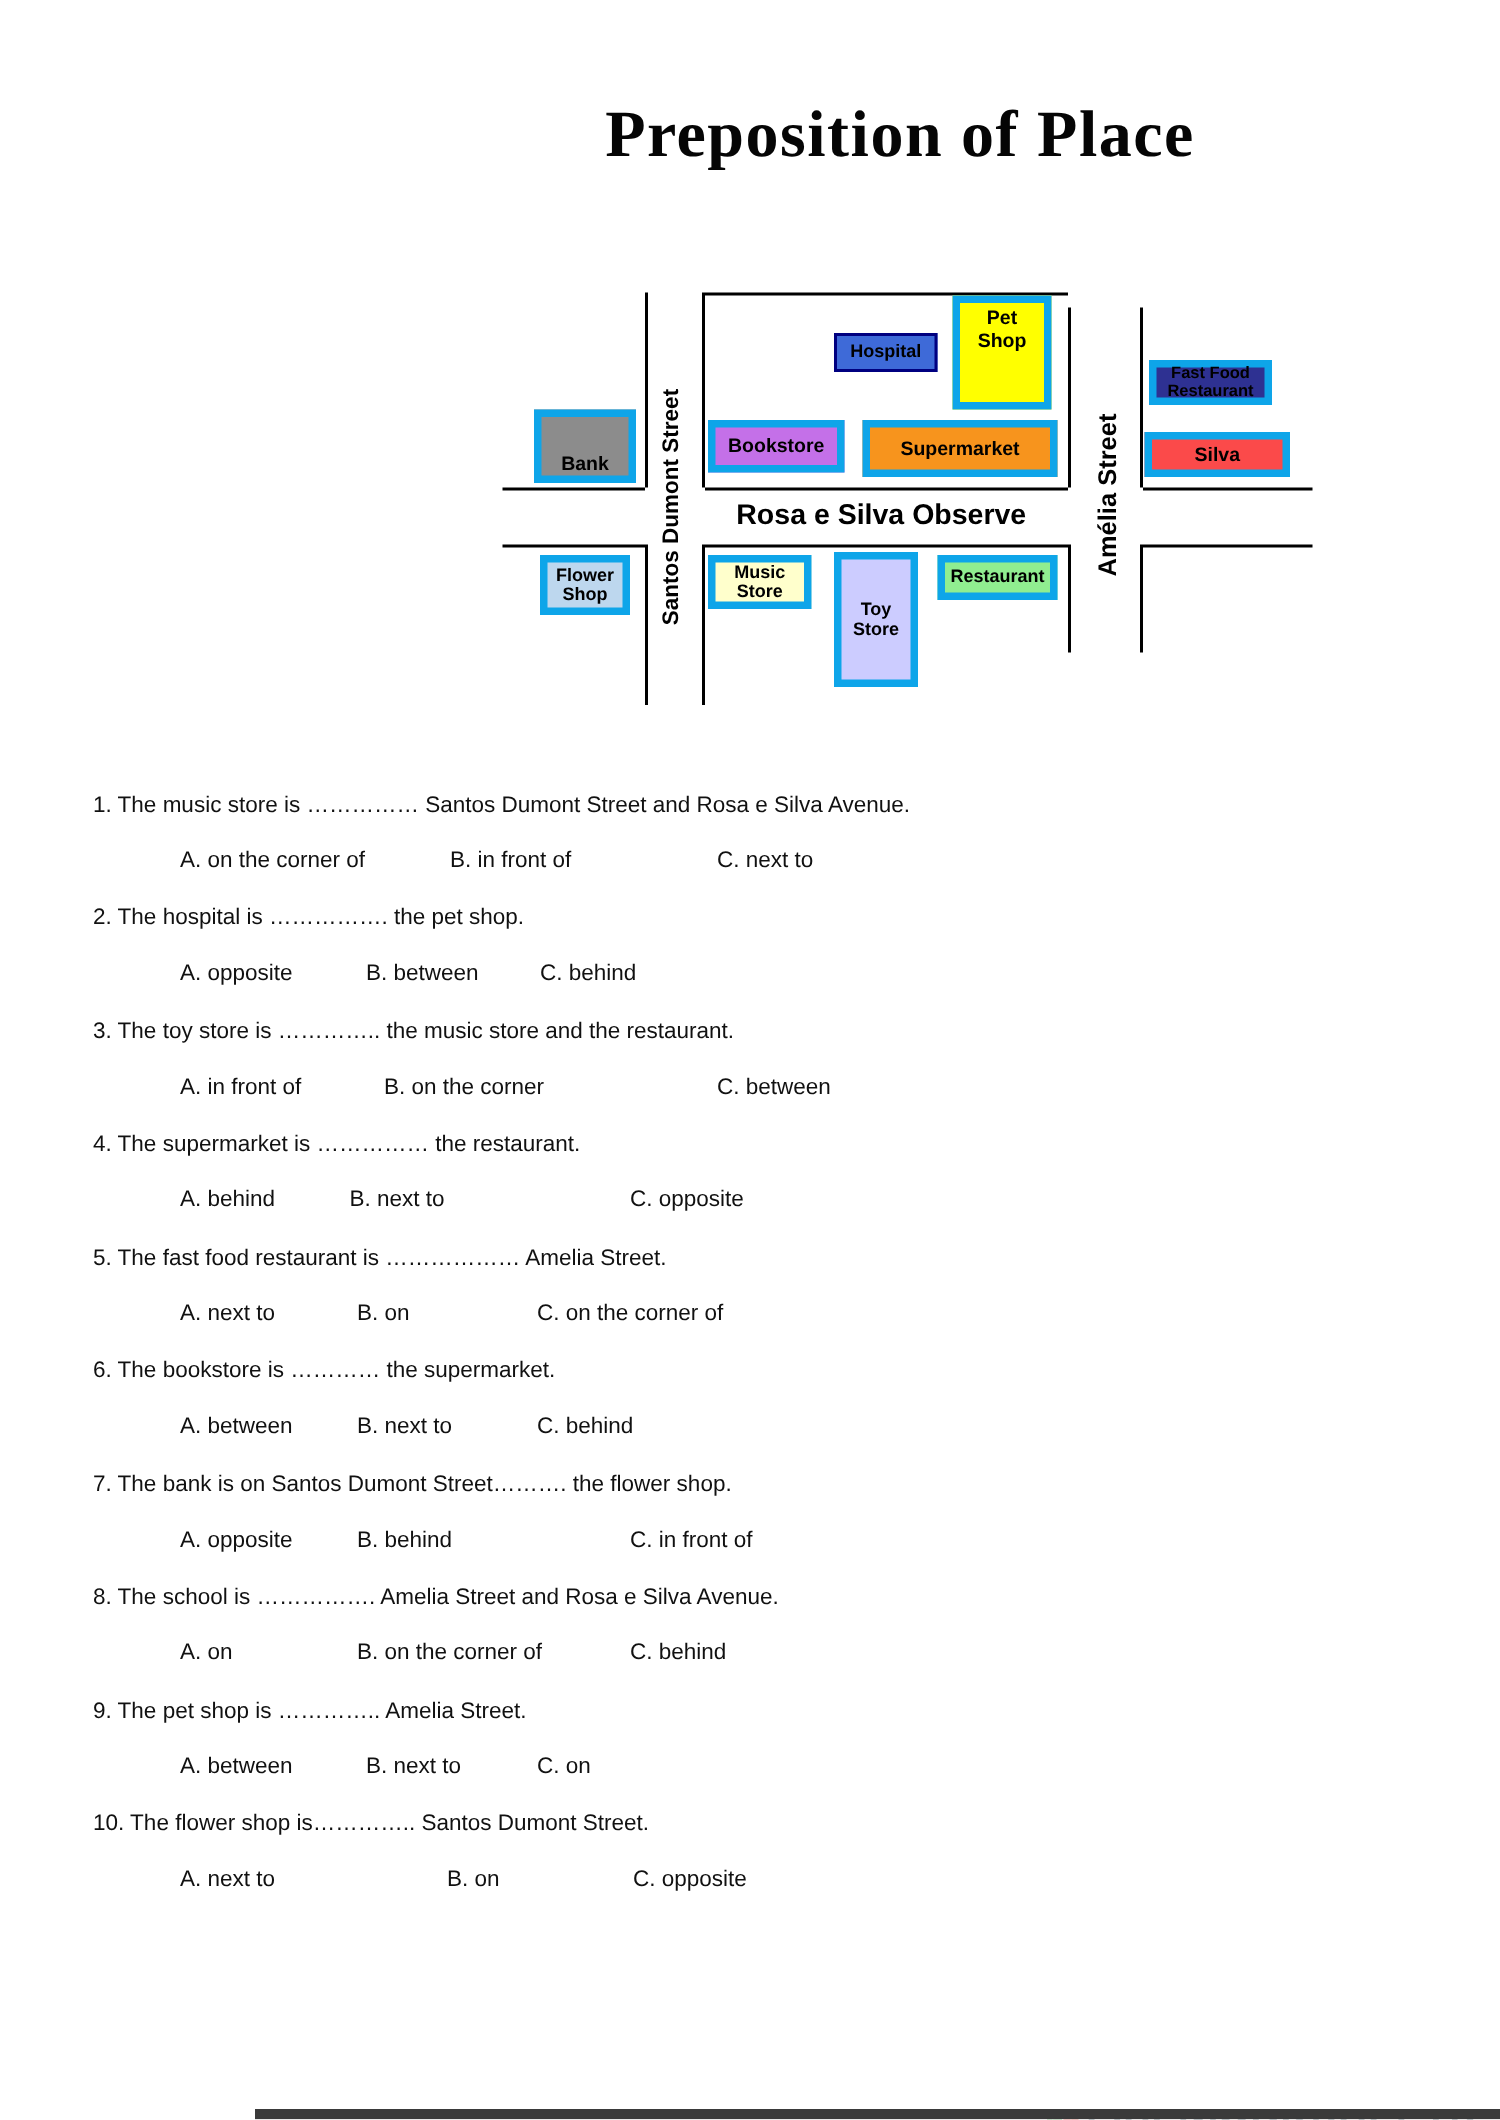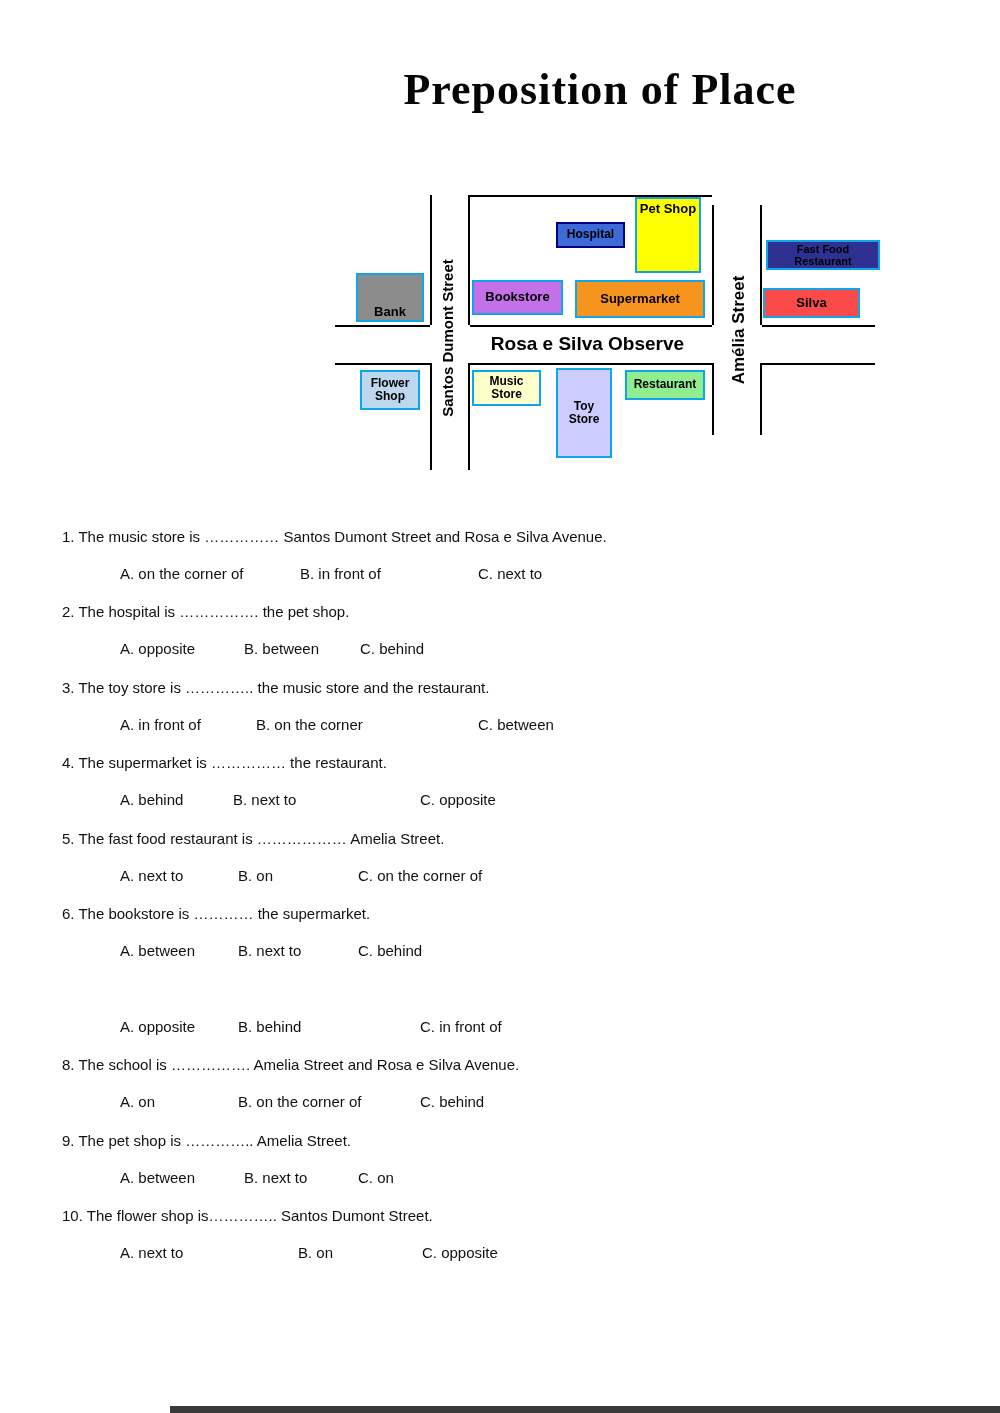--- a/index.html
+++ b/index.html
@@ -15,21 +15,21 @@
   }
   .instruction {
     position:absolute; left:120px; top:146px;
     font-family:"Liberation Serif", serif; font-weight:bold; font-size:19px;
   }
   .map { position:absolute; left:335px; top:185px; width:540px; height:292px; }
   .ln  { position:absolute; background:#000; }
   .street-label { position:absolute; font-weight:bold; white-space:nowrap; }
   .rot { transform:rotate(-90deg); text-align:center; }
   .bld {
-    position:absolute; border:2px solid #0ea5e9; display:flex; align-items:center;
+    position:absolute; border:5px solid #0ea5e9; display:flex; align-items:center;
     justify-content:center; text-align:center; font-weight:bold; font-size:13px;
     line-height:1.12;
   }
   .bld.top { align-items:flex-start; padding-top:3px; }
   .bld.thick { border:2px solid #000080; }
   .qline { position:absolute; left:62px; font-size:15px; white-space:nowrap; color:#111; }
   .optrow { position:absolute; left:0; width:100%; height:22px; }
   .opt { position:absolute; top:0; font-size:15px; white-space:nowrap; color:#111; }
   .footer { position:absolute; left:698px; top:1372px; display:flex; align-items:center; gap:5px;margin-top:32px; }
   .lw-logo { display:grid; grid-template-columns:10px 10px; grid-auto-rows:10px; gap:1px; }
@@ -74,21 +74,21 @@
     </div>
     <div class="bld top" style="left: 300px; top: 12px; width: 66px; height: 76px; background-color: rgb(255, 255, 0);">
       <span>Pet Shop</span>
     </div>
     <div class="bld" style="left: 137px; top: 95px; width: 91px; height: 35px; background-color: rgb(196, 112, 232);">
       <span>Bookstore</span>
     </div>
     <div class="bld" style="left: 240px; top: 95px; width: 130px; height: 38px; background-color: rgb(247, 148, 29);">
       <span>Supermarket</span>
     </div>
-    <div class="bld" style="left: 431px; top: 55px; width: 114px; height: 30px; font-size: 11px; background-color: rgb(46, 49, 146);">
+    <div class="bld" style="left: 431px; top: 55px; width: 82px; height: 30px; font-size: 11px; background-color: rgb(46, 49, 146);">
       <span>Fast Food Restaurant</span>
     </div>
     <div class="bld" style="left: 428px; top: 103px; width: 97px; height: 30px; background-color: rgb(251, 74, 74);">
       <span>Silva</span>
     </div>
     <div class="bld" style="left: 25px; top: 185px; width: 60px; height: 40px; font-size: 12px; background-color: rgb(189, 215, 238);">
       <span>Flower Shop</span>
     </div>
     <div class="bld" style="left: 137px; top: 185px; width: 69px; height: 36px; font-size: 12px; background-color: rgb(255, 255, 204);">
       <span>Music Store</span>
@@ -136,20 +136,21 @@
     <span class="opt" style="left:358px">C. on the corner of</span>
   </div>
 
   <div class="qline" style="top:905px">6. The bookstore is ………… the supermarket.</div>
   <div class="optrow" style="top:942px">
     <span class="opt" style="left:120px">A. between</span>
     <span class="opt" style="left:238px">B.  next to</span>
     <span class="opt" style="left:358px">C. behind</span>
   </div>
 
+  <div class="qline" style="top:981px">7. The bank is on Santos Dumont Street………. the flower shop.</div>
   <div class="optrow" style="top:1018px">
     <span class="opt" style="left:120px">A. opposite</span>
     <span class="opt" style="left:238px">B. behind</span>
     <span class="opt" style="left:420px">C. in front of</span>
   </div>
 
   <div class="qline" style="top:1056px">8. The school is ……………. Amelia Street and  Rosa e Silva Avenue.</div>
   <div class="optrow" style="top:1093px">
     <span class="opt" style="left:120px">A. on</span>
     <span class="opt" style="left:238px">B. on the corner of</span>

